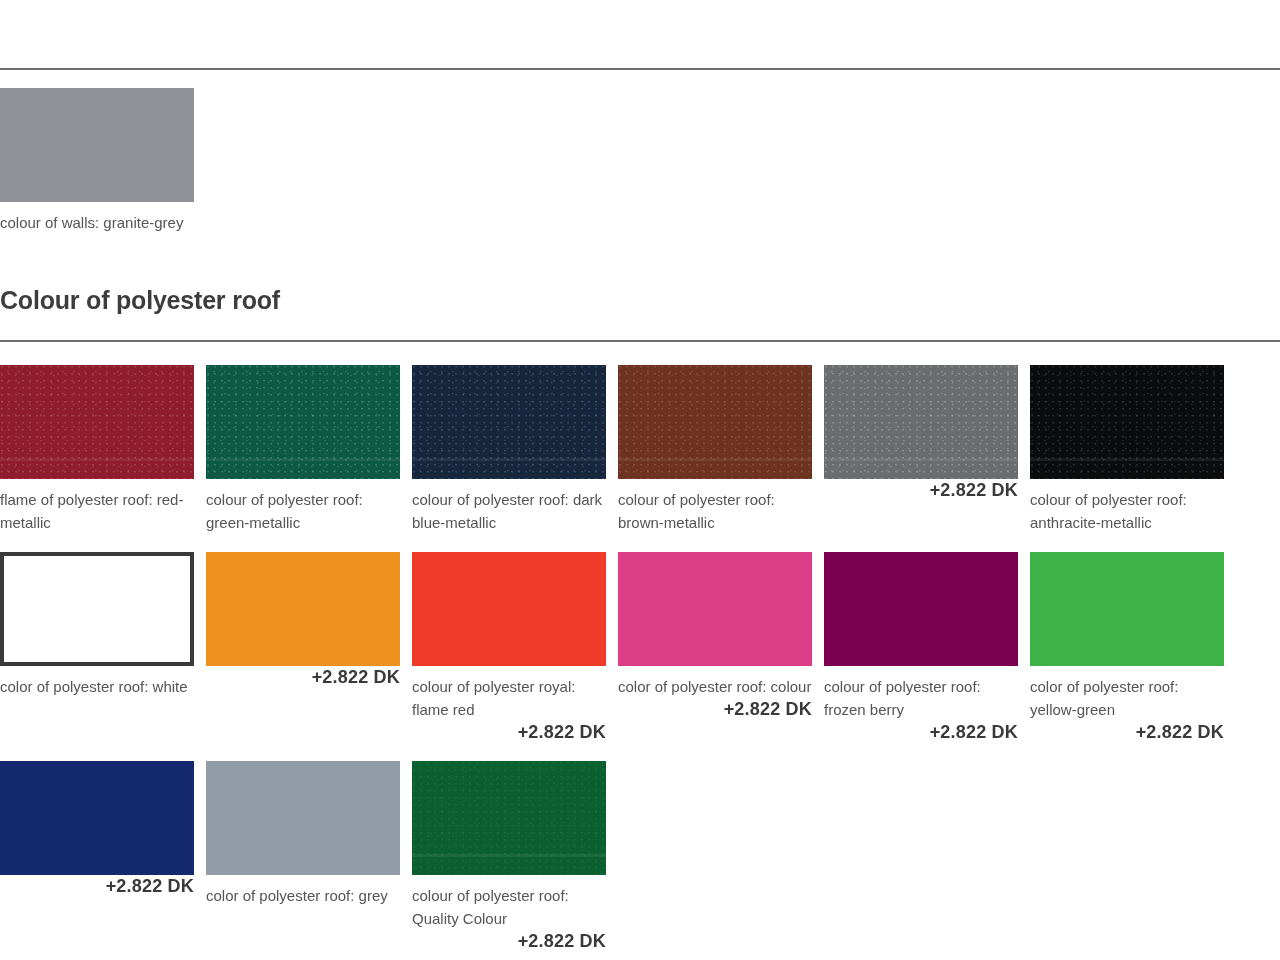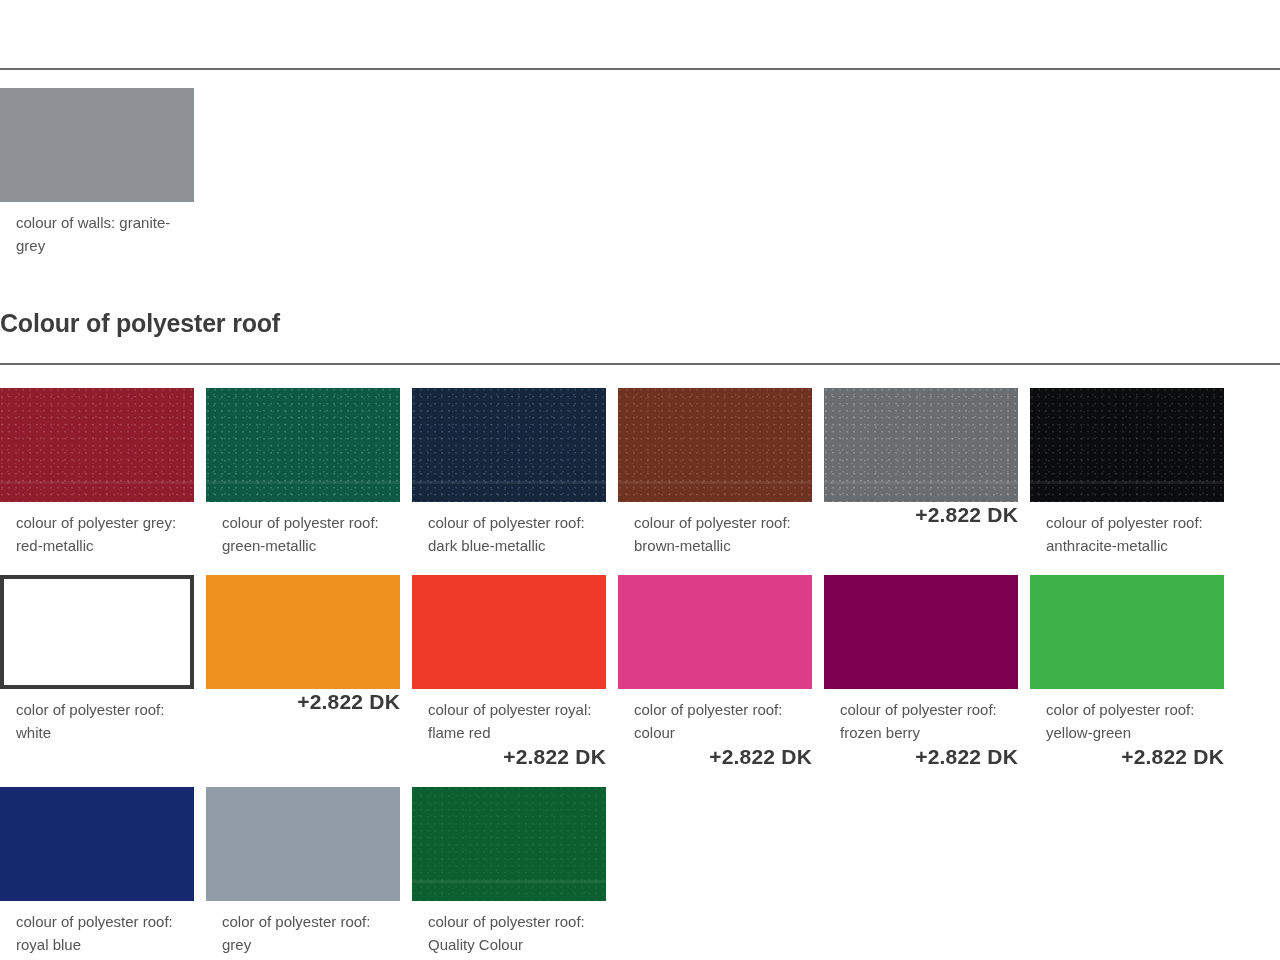--- a/index.html
+++ b/index.html
@@ -52,24 +52,23 @@
   .swatch.selected {
     border: 4px solid #3a3a3a;
     background: #ffffff;
   }
   .swatch-label {
     font-size: 15px;
     line-height: 23px;
     color: #555555;
     padding-top: 9px;
     max-width: 194px;
-    margin-left: 16px;
   }
   .swatch-price {
-    font-size: 21px;
+    font-size: 18px;
     font-weight: bold;
     color: #3a3a3a;
     text-align: right;
     padding-top: 1px;
     letter-spacing: 0.2px;
   }
 
   
   .section-heading {
     font-size: 25px;
@@ -121,21 +120,21 @@
       </div>
   </div>
 
   <div class="section-heading">Colour of polyester roof</div>
 
   <div class="divider"></div>
 
   <div class="roof-grid" id="roof-grid">
       <div class="swatch-cell">
         <div class="swatch tex" style="background: radial-gradient(circle at 30% 25%, rgba(217, 138, 149, 0.333) 0.6px, transparent 1.1px) 0% 0% / 7px 7px, radial-gradient(circle at 70% 60%, rgba(217, 138, 149, 0.267) 0.7px, transparent 1.2px) 0% 0% / 11px 11px, radial-gradient(circle at 15% 80%, rgba(217, 138, 149, 0.22) 0.5px, transparent 1px) 0% 0% / 13px 13px, linear-gradient(rgb(143, 29, 44), rgb(143, 29, 44)) 0% 0% / 100% 100%;"></div>
-        <div class="swatch-label">colour of polyester grey: red-metallic</div>
+        <div class="swatch-label">flame of polyester roof: red-metallic</div>
       </div>
       <div class="swatch-cell">
         <div class="swatch tex" style="background: radial-gradient(circle at 30% 25%, rgba(143, 201, 180, 0.333) 0.6px, transparent 1.1px) 0% 0% / 7px 7px, radial-gradient(circle at 70% 60%, rgba(143, 201, 180, 0.267) 0.7px, transparent 1.2px) 0% 0% / 11px 11px, radial-gradient(circle at 15% 80%, rgba(143, 201, 180, 0.22) 0.5px, transparent 1px) 0% 0% / 13px 13px, linear-gradient(rgb(13, 89, 67), rgb(13, 89, 67)) 0% 0% / 100% 100%;"></div>
         <div class="swatch-label">colour of polyester roof: green-metallic</div>
       </div>
       <div class="swatch-cell">
         <div class="swatch tex" style="background: radial-gradient(circle at 30% 25%, rgba(123, 154, 196, 0.333) 0.6px, transparent 1.1px) 0% 0% / 7px 7px, radial-gradient(circle at 70% 60%, rgba(123, 154, 196, 0.267) 0.7px, transparent 1.2px) 0% 0% / 11px 11px, radial-gradient(circle at 15% 80%, rgba(123, 154, 196, 0.22) 0.5px, transparent 1px) 0% 0% / 13px 13px, linear-gradient(rgb(22, 38, 60), rgb(22, 38, 60)) 0% 0% / 100% 100%;"></div>
         <div class="swatch-label">colour of polyester roof: dark blue-metallic</div>
       </div>
       <div class="swatch-cell">
@@ -173,21 +172,20 @@
         <div class="swatch-label">colour of polyester roof: frozen berry</div>
         <div class="swatch-price">+2.822 DK</div>
       </div>
       <div class="swatch-cell">
         <div class="swatch solid" style="background: rgb(62, 178, 72);"></div>
         <div class="swatch-label">color of polyester roof: yellow-green</div>
         <div class="swatch-price">+2.822 DK</div>
       </div>
       <div class="swatch-cell">
         <div class="swatch solid" style="background: rgb(21, 42, 110);"></div>
-        <div class="swatch-label">colour of polyester roof: royal blue</div>
         <div class="swatch-price">+2.822 DK</div>
       </div>
       <div class="swatch-cell">
         <div class="swatch solid" style="background: rgb(145, 156, 166);"></div>
         <div class="swatch-label">color of polyester roof: grey</div>
       </div>
       <div class="swatch-cell">
         <div class="swatch tex" style="background: radial-gradient(circle at 30% 25%, rgba(45, 138, 82, 0.333) 0.6px, transparent 1.1px) 0% 0% / 7px 7px, radial-gradient(circle at 70% 60%, rgba(45, 138, 82, 0.267) 0.7px, transparent 1.2px) 0% 0% / 11px 11px, radial-gradient(circle at 15% 80%, rgba(45, 138, 82, 0.22) 0.5px, transparent 1px) 0% 0% / 13px 13px, linear-gradient(rgb(12, 95, 46), rgb(12, 95, 46)) 0% 0% / 100% 100%;"></div>
         <div class="swatch-label">colour of polyester roof: Quality Colour</div>
         <div class="swatch-price">+2.822 DK</div>

